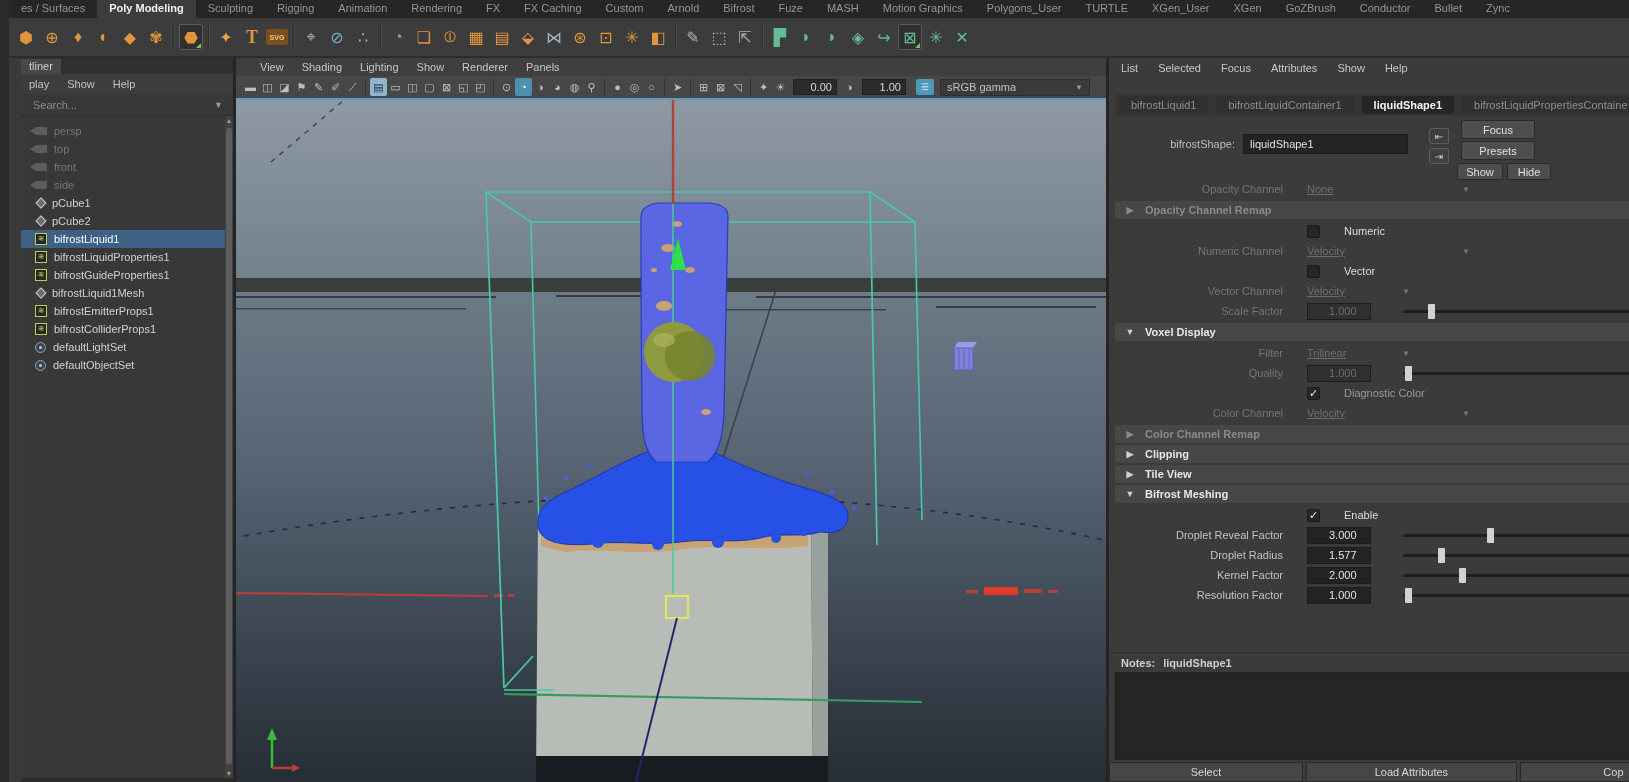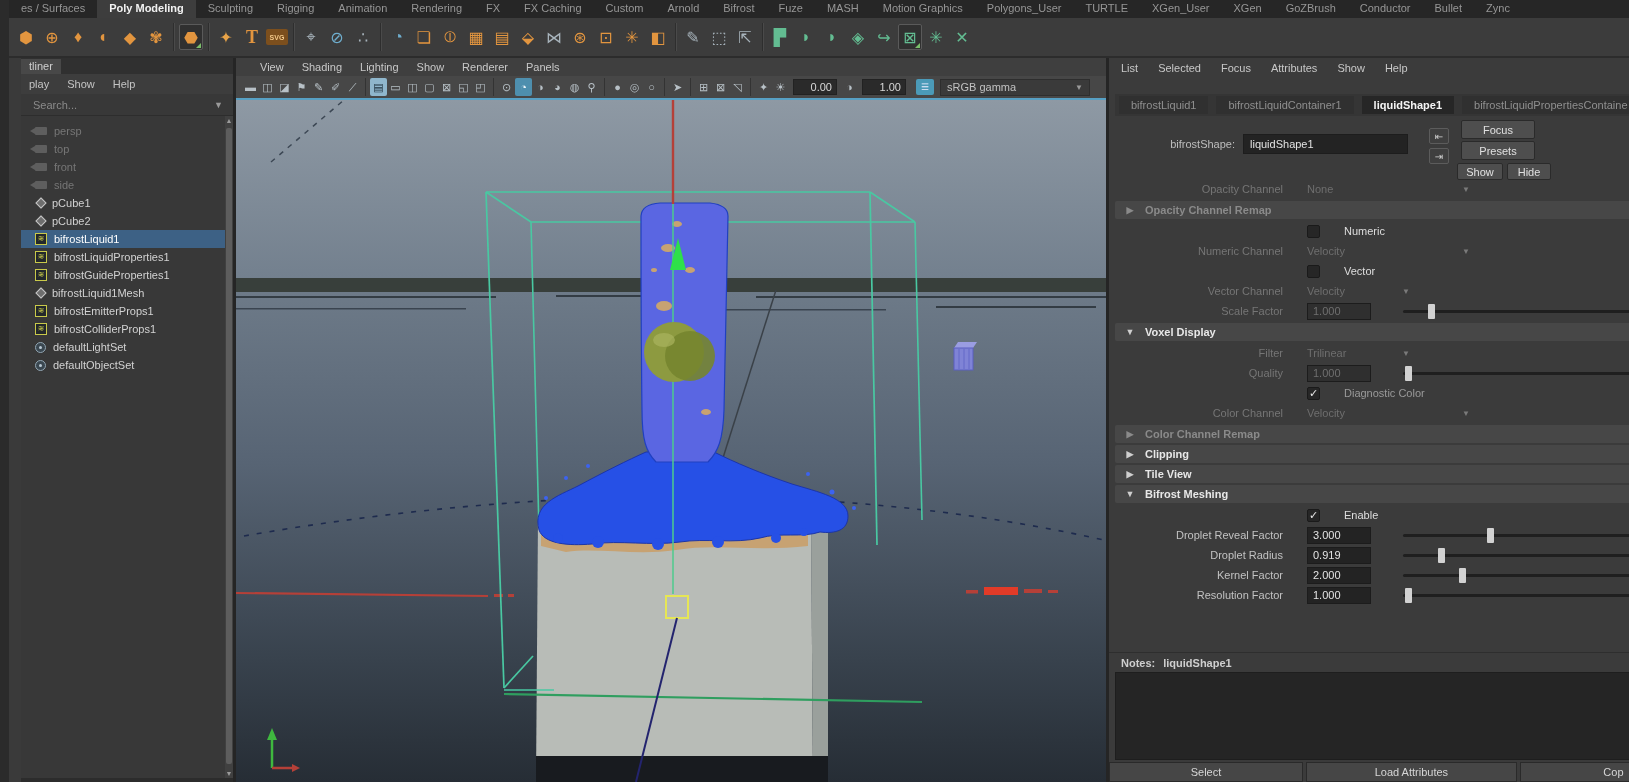--- a/index.html
+++ b/index.html
@@ -68,25 +68,25 @@
   .ae-tab{padding:3px 12px;background:#303030;color:#8f8f8f;white-space:nowrap;}
   .ae-tab.active{color:#f4f4f4;font-weight:bold;background:#262626;}
   .ae-shape-label{position:absolute;left:0;top:44px;width:126px;text-align:right;color:#bdbdbd;padding-left:48px;}
   .ae-shape-input{position:absolute;left:134px;top:40px;width:165px;height:20px;background:#232323;border:1px solid #1d1d1d;color:#e2e2e2;display:flex;align-items:center;padding-left:6px;}
   .ae-ico{position:absolute;left:320px;width:20px;height:16px;border:1px solid #5c5c5c;border-radius:2px;color:#cfcfcf;font-size:10px;display:flex;align-items:center;justify-content:center;background:#3f3f3f;}
   .ae-btn{position:absolute;background:#4e4e4e;border:1px solid #2a2a2a;border-radius:2px;color:#e0e0e0;display:flex;align-items:center;justify-content:center;height:19px;}
   .ae-rows{position:absolute;left:0;top:127px;right:0;height:467px;overflow:hidden;}
   .row{height:20px;display:flex;align-items:center;gap:16px;}
   .row .lab{width:182px;text-align:right;padding-right:8px;color:#c2c2c2;white-space:nowrap;flex:none;}
   .row.grey .lab{color:#757575;}
-  .row .val{color:#6e6e6e;white-space:nowrap;}
+  .row .val{color:#6e6e6e;white-space:nowrap;text-decoration:underline;}
   .row .ddv{width:135px;}
   .row.narrow .ddv{width:75px;}
   .row .caret{color:#7a7a7a;font-size:8px;margin-left:4px;}
-  .row .field{width:64px;height:17px;background:#232323;border:1px solid #1c1c1c;color:#e4e4e4;display:flex;align-items:center;padding-left:5px;flex:none;margin-right:16px;}
+  .row .field{width:64px;height:17px;background:#232323;border:1px solid #1c1c1c;color:#e4e4e4;display:flex;align-items:center;padding-left:21px;flex:none;margin-right:16px;}
   .row.grey .field{background:#2f2f2f;color:#6f6f6f;}
   .row .track{position:relative;flex:1;height:3px;background:#1f1f1f;border-radius:2px;margin-right:8px;}
   .row .handle{position:absolute;top:-6px;width:7px;height:15px;background:#d2d2d2;border-radius:1px;}
   .cb{width:13px;height:13px;background:#262626;border:1px solid #1a1a1a;border-radius:2px;margin-right:8px;color:#e8e8e8;font-size:11px;line-height:11px;text-align:center;flex:none;}
   .row .cblab{color:#dedede;}
   .row.grey .cblab{color:#9a9a9a;}
   .sect{height:18px;margin:2px 0 2px 6px;background:#474747;border-radius:2px;display:flex;align-items:center;color:#e8e8e8;font-weight:bold;}
   .sect .arr{width:30px;text-align:center;font-size:9px;color:#cfcfcf;}
   .sect.grey{color:#8a8a8a;}
   .sect.grey .arr{color:#8a8a8a;}
@@ -539,21 +539,21 @@
           </div>
           <div class="row">
             <div class="lab">Droplet Reveal Factor</div>
             <div class="field">3.000</div>
             <div class="track">
               <div class="handle" style="left: calc(37% - 3px);"></div>
             </div>
           </div>
           <div class="row">
             <div class="lab">Droplet Radius</div>
-            <div class="field">0.919</div>
+            <div class="field">1.577</div>
             <div class="track">
               <div class="handle" style="left: calc(16% - 3px);"></div>
             </div>
           </div>
           <div class="row">
             <div class="lab">Kernel Factor</div>
             <div class="field">2.000</div>
             <div class="track">
               <div class="handle" style="left: calc(25% - 3px);"></div>
             </div>

